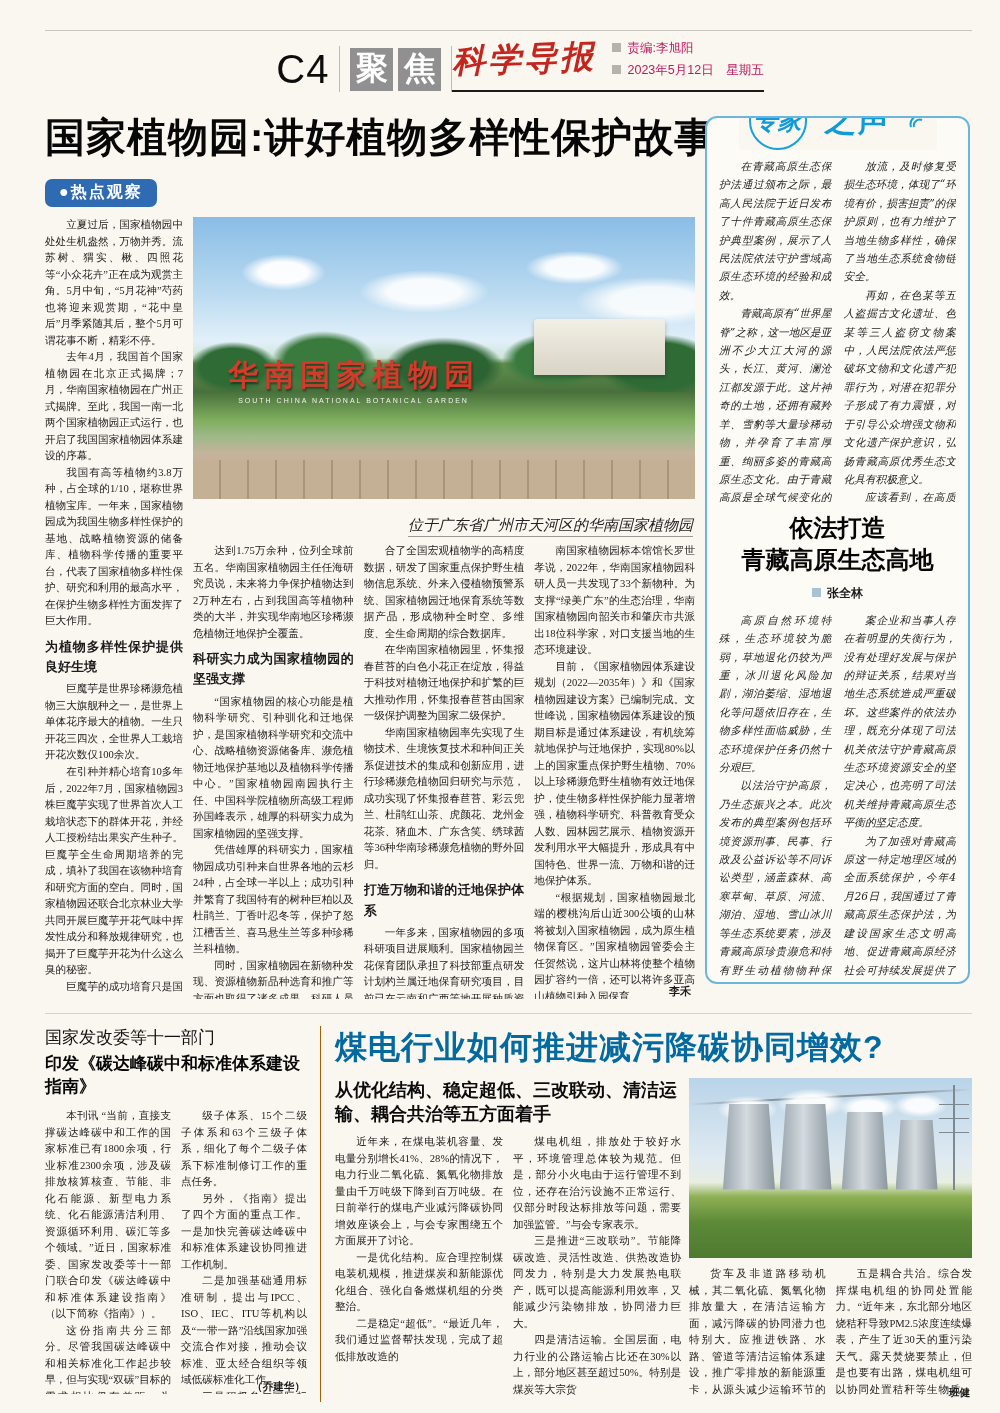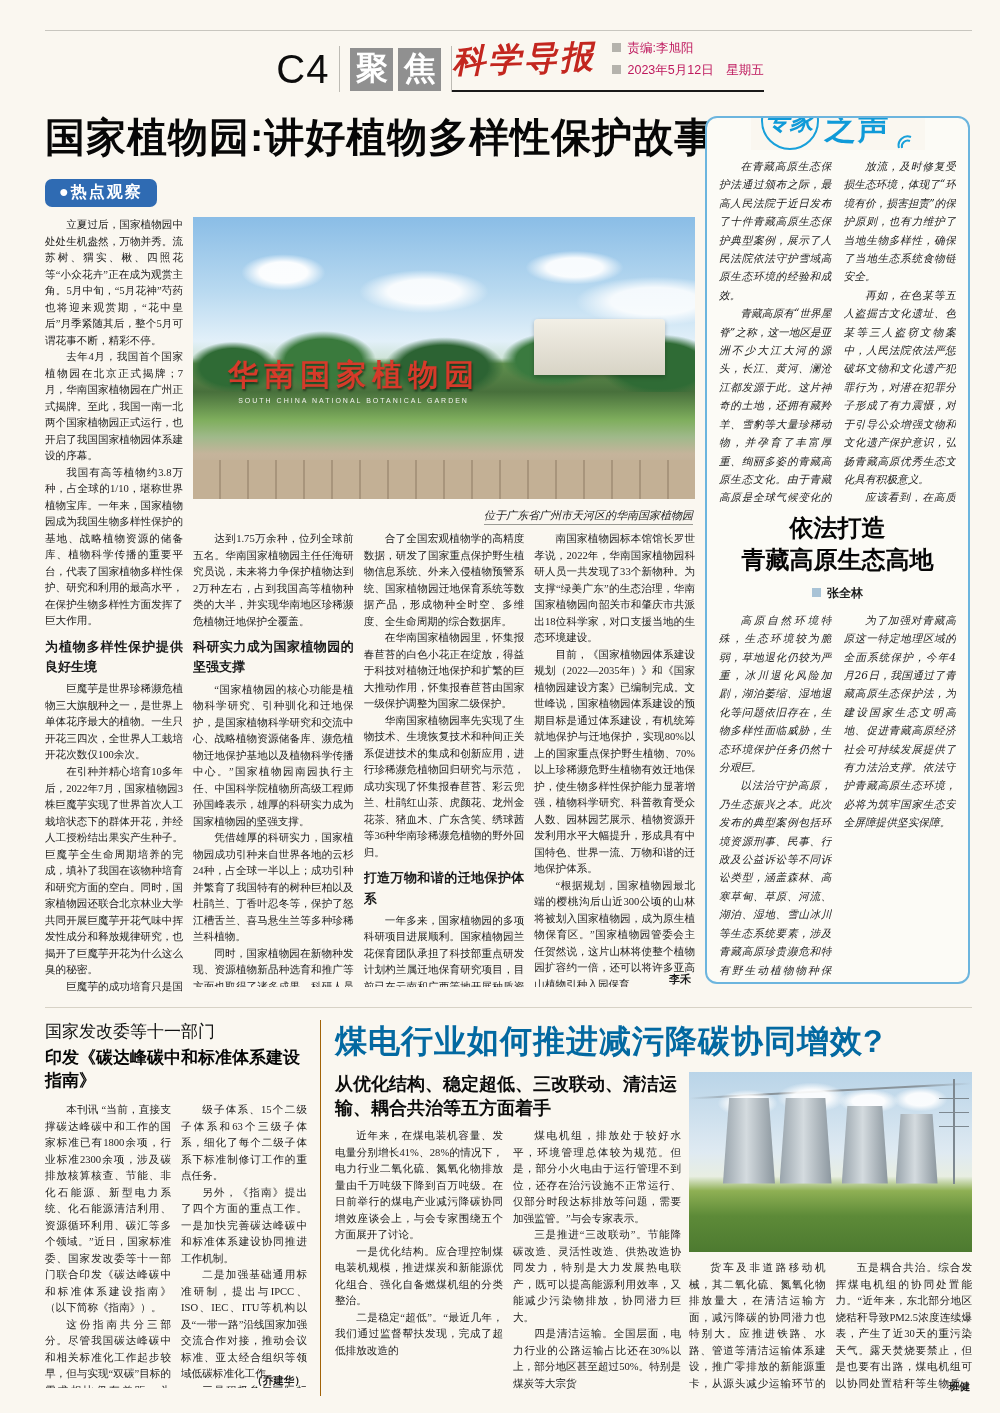--- a/index.html
+++ b/index.html
@@ -50,28 +50,28 @@
                radial-gradient(80px 42px at 93% 58%,#2f6b35 55%,transparent 75%);}
   .gate{position:absolute;top:36%;right:6%;width:26%;height:20%;background:linear-gradient(#f2efe6,#d8d4c6);
     border-radius:4px 4px 0 0;box-shadow:0 2px 4px rgba(0,0,0,.25);}
   .photo-sign{position:absolute;top:49%;left:7%;color:#d63a2a;font-family:"Liberation Sans",sans-serif;
     font-weight:bold;font-size:30px;letter-spacing:6px;text-shadow:1px 2px 2px rgba(0,0,0,.45);}
   .photo-sign-en{position:absolute;top:64%;left:9%;color:#f3f3ee;font-family:"Liberation Sans",sans-serif;
     font-size:7px;letter-spacing:2px;}
   .path-bricks{position:absolute;bottom:0;left:0;width:100%;height:14%;
     background:repeating-linear-gradient(90deg,#c3b095 0 26px,#a8957c 26px 28px),
                repeating-linear-gradient(0deg,rgba(0,0,0,.12) 0 1px,transparent 1px 10px);}
-  .caption{text-align:right;font-style:italic;font-family:"DejaVu Serif",serif;font-size:11px;
-    padding:9px 2px 2px;color:#222;}
+  .caption{text-align:right;font-style:italic;font-family:"DejaVu Serif",serif;font-size:15px;
+    padding:17px 2px 2px;color:#222;}
   .caption span{border-bottom:1px solid #9a9a94;padding-bottom:2px;}
   
   .sidebar{width:265px;}
   .expert-box{border:2px solid #6cb5de;border-radius:12px;margin-top:16px;height:854px;
     padding:0 12px 10px;background:#fcfbf6;overflow:hidden;}
-  .logo-row{display:flex;align-items:flex-end;justify-content:center;gap:6px;width:fit-content;
+  .logo-row{display:flex;align-items:center;justify-content:center;gap:18px;width:fit-content;
     margin:-26px auto 8px;background:#faf7f0;padding:0 10px;}
   .logo-circle{width:54px;height:54px;border:2px solid #18a0da;border-radius:50%;display:flex;align-items:center;
     justify-content:center;color:#0f9ad8;font-family:"DejaVu Serif",serif;font-style:italic;font-weight:bold;font-size:24px;}
   .logo-rest{color:#0f9ad8;font-family:"Liberation Sans",sans-serif;font-weight:bold;font-size:31px;letter-spacing:2px;}
   .side-cols{display:flex;gap:12px;}
   .scol{flex:1;font-family:"DejaVu Serif",serif;font-style:italic;font-size:10.7px;line-height:1.72;
     text-align:justify;overflow:hidden;color:#1d1d1d;}
   .scol p{margin:0;text-indent:2em;}
   .intro-h{height:344px;}
   .side-headline{text-align:center;font-family:"Liberation Sans",sans-serif;font-weight:bold;font-size:24px;
@@ -217,20 +217,21 @@
       </div>
       <div class="side-byline">
         <span class="sq"></span><span>张全林</span>
       </div>
       <div class="side-cols body-h">
         <div class="scol">
             <p>高原自然环境特殊，生态环境较为脆弱，草地退化仍较为严重，冰川退化风险加剧，湖泊萎缩、湿地退化等问题依旧存在，生物多样性面临威胁，生态环境保护任务仍然十分艰巨。</p>
             <p>以法治守护高原，乃生态振兴之本。此次发布的典型案例包括环境资源刑事、民事、行政及公益诉讼等不同诉讼类型，涵盖森林、高寒草甸、草原、河流、湖泊、湿地、雪山冰川等生态系统要素，涉及青藏高原珍贵濒危和特有野生动植物物种保护、外来入侵物种防控、大江大河源头和重点湖泊保护、国家公园等自然保护地保护等。</p>
           </div>
         <div class="scol">
+            <p>案企业和当事人存在着明显的失衡行为，没有处理好发展与保护的辩证关系，结果对当地生态系统造成严重破坏。这些案件的依法办理，既充分体现了司法机关依法守护青藏高原生态环境资源安全的坚定决心，也亮明了司法机关维持青藏高原生态平衡的坚定态度。</p>
             <p>为了加强对青藏高原这一特定地理区域的全面系统保护，今年4月26日，我国通过了青藏高原生态保护法，为建设国家生态文明高地、促进青藏高原经济社会可持续发展提供了有力法治支撑。依法守护青藏高原生态环境，必将为筑牢国家生态安全屏障提供坚实保障。</p>
           </div>
       </div>
     </div>
   </div>
 </div>
 
 <div class="bottom">
 
   <div class="b-left">

